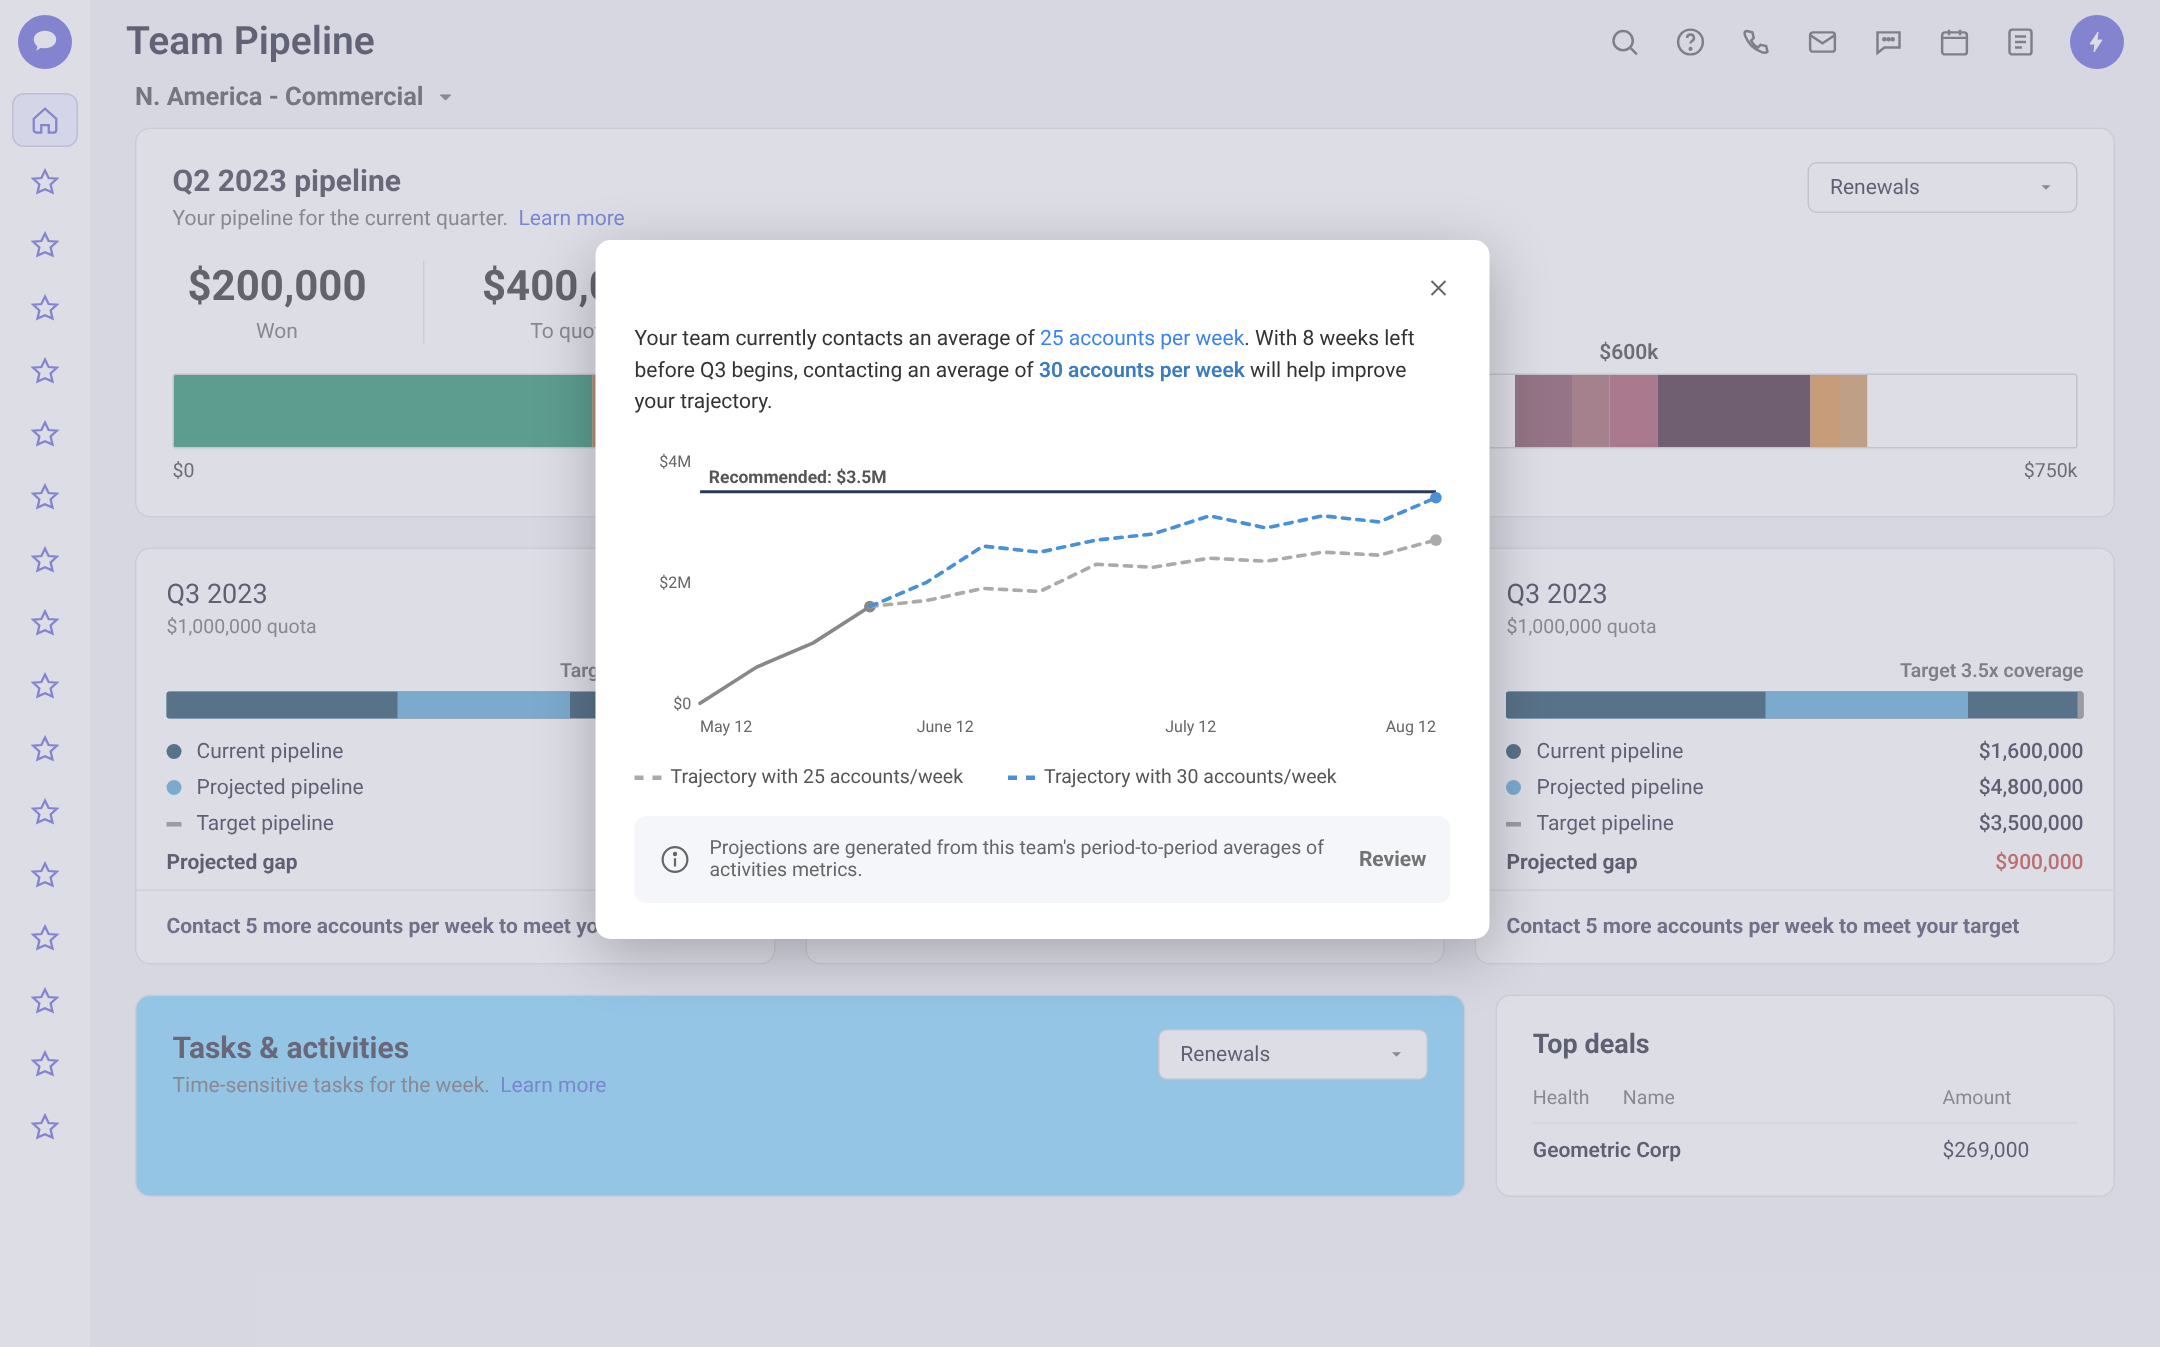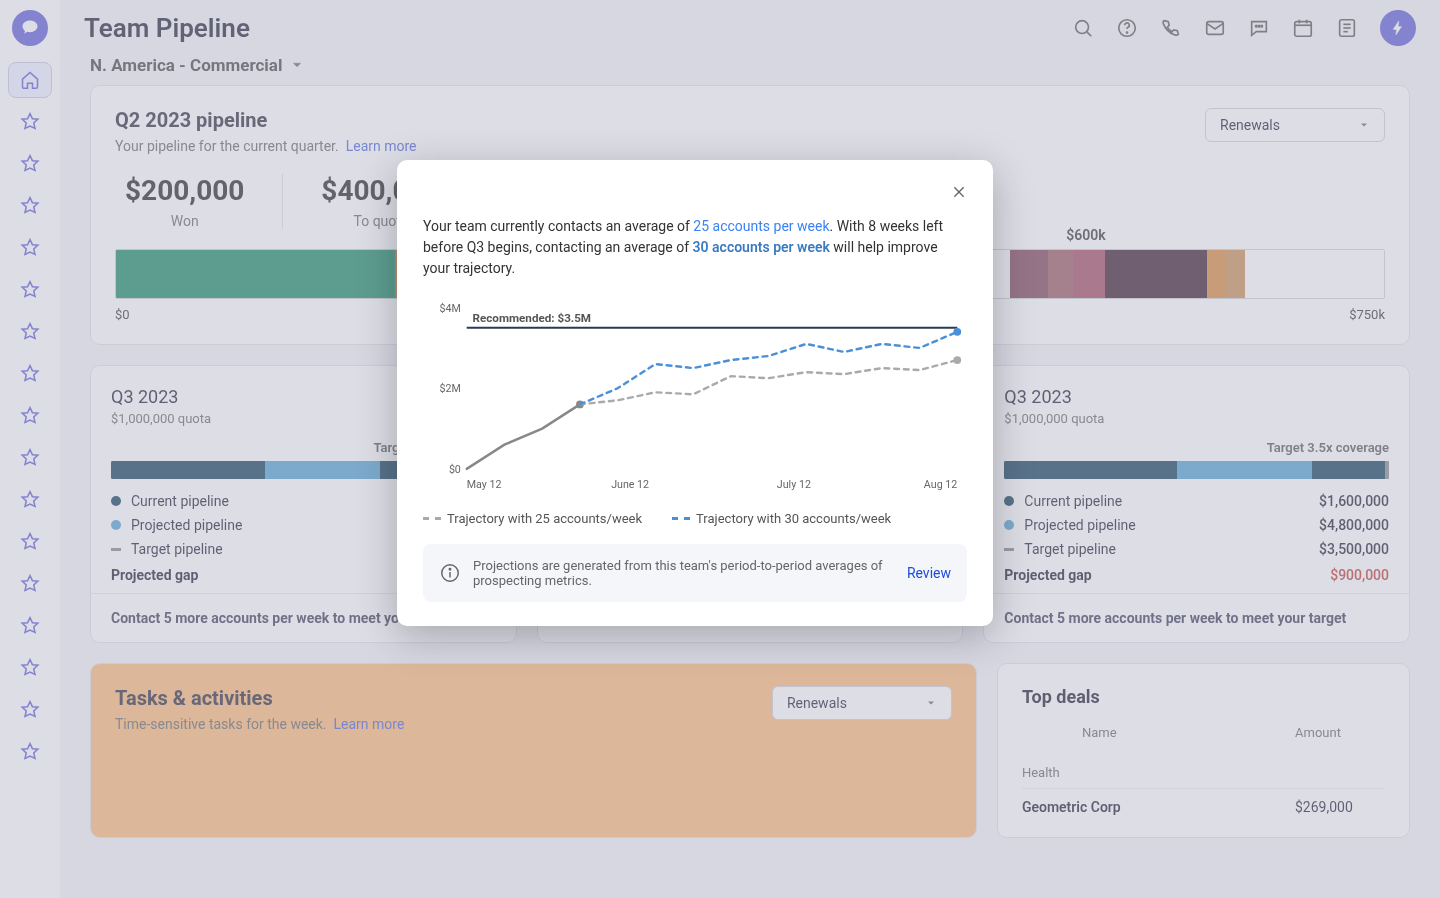--- a/index.html
+++ b/index.html
@@ -73,25 +73,25 @@
   .legend-row { display:flex; align-items:center; }
   .legend-dot { width:10px; height:10px; border-radius:50%; margin-right:10px; }
   .legend-dash { width:10px; height:3px; margin-right:10px; background:#888; }
   .legend-val { margin-left:auto; font-weight:500; }
   .gap-row { display:flex; justify-content:space-between; font-size:14px; font-weight:700; margin-top:10px; }
   .gap-row.red .legend-val { color:#c0392b; }
   .q3-foot { border-top:1px solid #e8e8ef; padding:16px 20px; font-size:14px; font-weight:700; color:#3a3a55; cursor:pointer; }
 
   
   .bottom-row { display:flex; gap:20px; }
-  .tasks-card { flex:0 0 calc(66.66% + 7px); background:#fdba74; border:1px solid #e1e1e8; border-radius:10px; padding:22px 24px; }
+  .tasks-card { flex:0 0 calc(66.66% + 7px); background:#7dd3fc; border:1px solid #e1e1e8; border-radius:10px; padding:22px 24px; }
   .deals-card { flex:1; background:#fff; border:1px solid #e1e1e8; border-radius:10px; padding:22px 24px; }
   .deals-title { font-size:18px; font-weight:700; }
   .deals-head { display:flex; font-size:13px; color:#666; margin-top:18px; border-bottom:1px solid #eee; padding-bottom:8px; }
-  .deals-head .h-health { width:60px;margin-top:40px; } .deals-head .h-name { flex:1; } .deals-head .h-amt { width:90px; }
+  .deals-head .h-health { width:60px; } .deals-head .h-name { flex:1; } .deals-head .h-amt { width:90px; }
   .deals-row { display:flex; font-size:14px; padding-top:10px; }
   .deals-row .h-amt { width:90px; text-align:left; }
 
   
   .scrim { position:absolute; inset:0; background:rgba(180,180,200,0.45); }
 
   
   .modal { position:absolute; left:397px; top:160px; width:596px; background:#fff; border-radius:10px; box-shadow:0 10px 40px rgba(0,0,0,0.25); padding:24px 26px; }
   .modal-head { display:flex; align-items:flex-start; }
   .modal-title { font-size:20px; font-weight:700; color:#2a3a55; }
@@ -101,21 +101,21 @@
   .modal-text .muted { color:#3b82f6; }
   .modal-text .link { color:#3b7bbf; font-weight:600; }
   .chart-wrap { margin-top:18px; }
   .chart-wrap svg { width:100%; height:200px; }
   .chart-legend { display:flex; gap:30px; margin-top:10px; font-size:13px; color:#555; align-items:center; }
   .dash-swatch { width:18px; height:0; border-top:3px dashed; margin-right:6px; display:inline-block; }
   .modal-foot { background:#f5f6fa; border-radius:8px; padding:14px 16px; display:flex; align-items:center; gap:12px; margin-top:18px; }
   .modal-foot .info-icon { width:22px; height:22px; flex-shrink:0; }
   .modal-foot .info-icon svg { width:22px; height:22px; stroke:#666; fill:none; stroke-width:1.6; }
   .modal-foot-text { font-size:13px; color:#666; flex:1; }
-  .review-btn { font-size:14px; font-weight:400; color:#1d4ed8; cursor:pointer; }
+  .review-btn { font-size:14px; font-weight:700; color:#737373; cursor:pointer; }
 </style>
 </head>
 <body>
 
 <div class="sidebar">
   <div class="logo">
     <svg viewBox="0 0 24 24">
         <path d="M12 3c5 0 9 3 9 7 0 4-4 7-9 7-1.2 0-2.3-.2-3.3-.5L5 19l1-3.2C4.7 14.5 3 12.4 3 10c0-4 4-7 9-7z"></path>
       </svg>
   </div>
@@ -495,16 +495,16 @@
       </div>
   </div>
   <div class="modal-foot">
     <div class="info-icon">
       <svg viewBox="0 0 24 24">
           <circle cx="12" cy="12" r="9"></circle>
           <line x1="12" y1="11" x2="12" y2="17"></line>
           <circle cx="12" cy="8" r="0.8" fill="#666"></circle>
         </svg>
     </div>
-    <div class="modal-foot-text">Projections are generated from this team's period-to-period averages of prospecting metrics.</div>
+    <div class="modal-foot-text">Projections are generated from this team's period-to-period averages of activities metrics.</div>
     <div class="review-btn">Review</div>
   </div>
 </div>
 
 </body></html>

